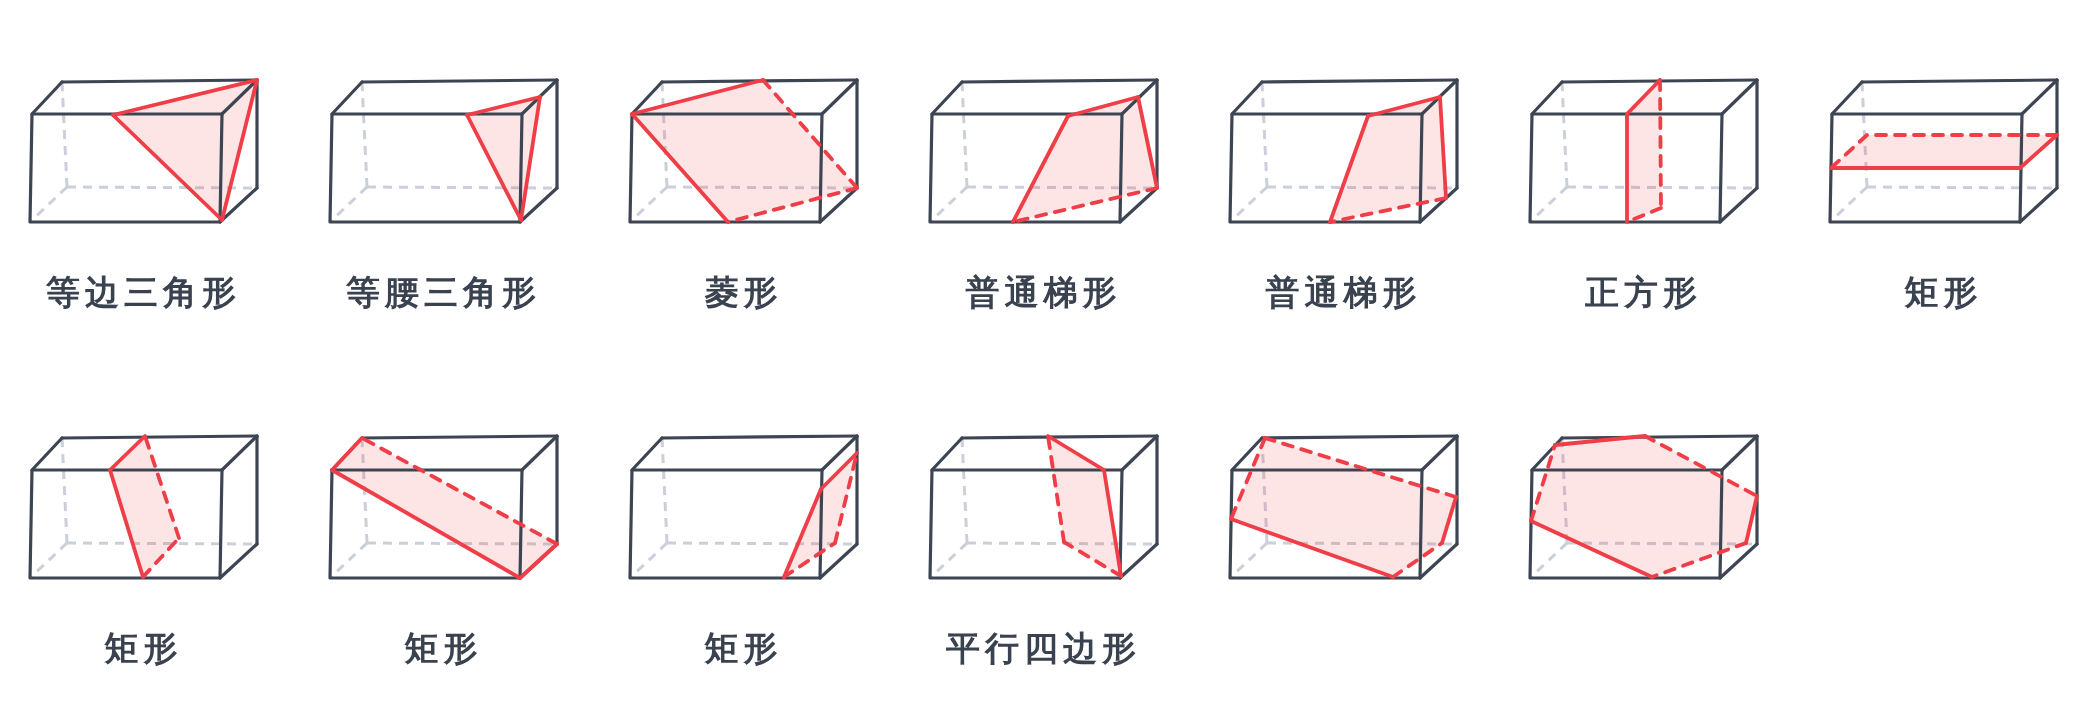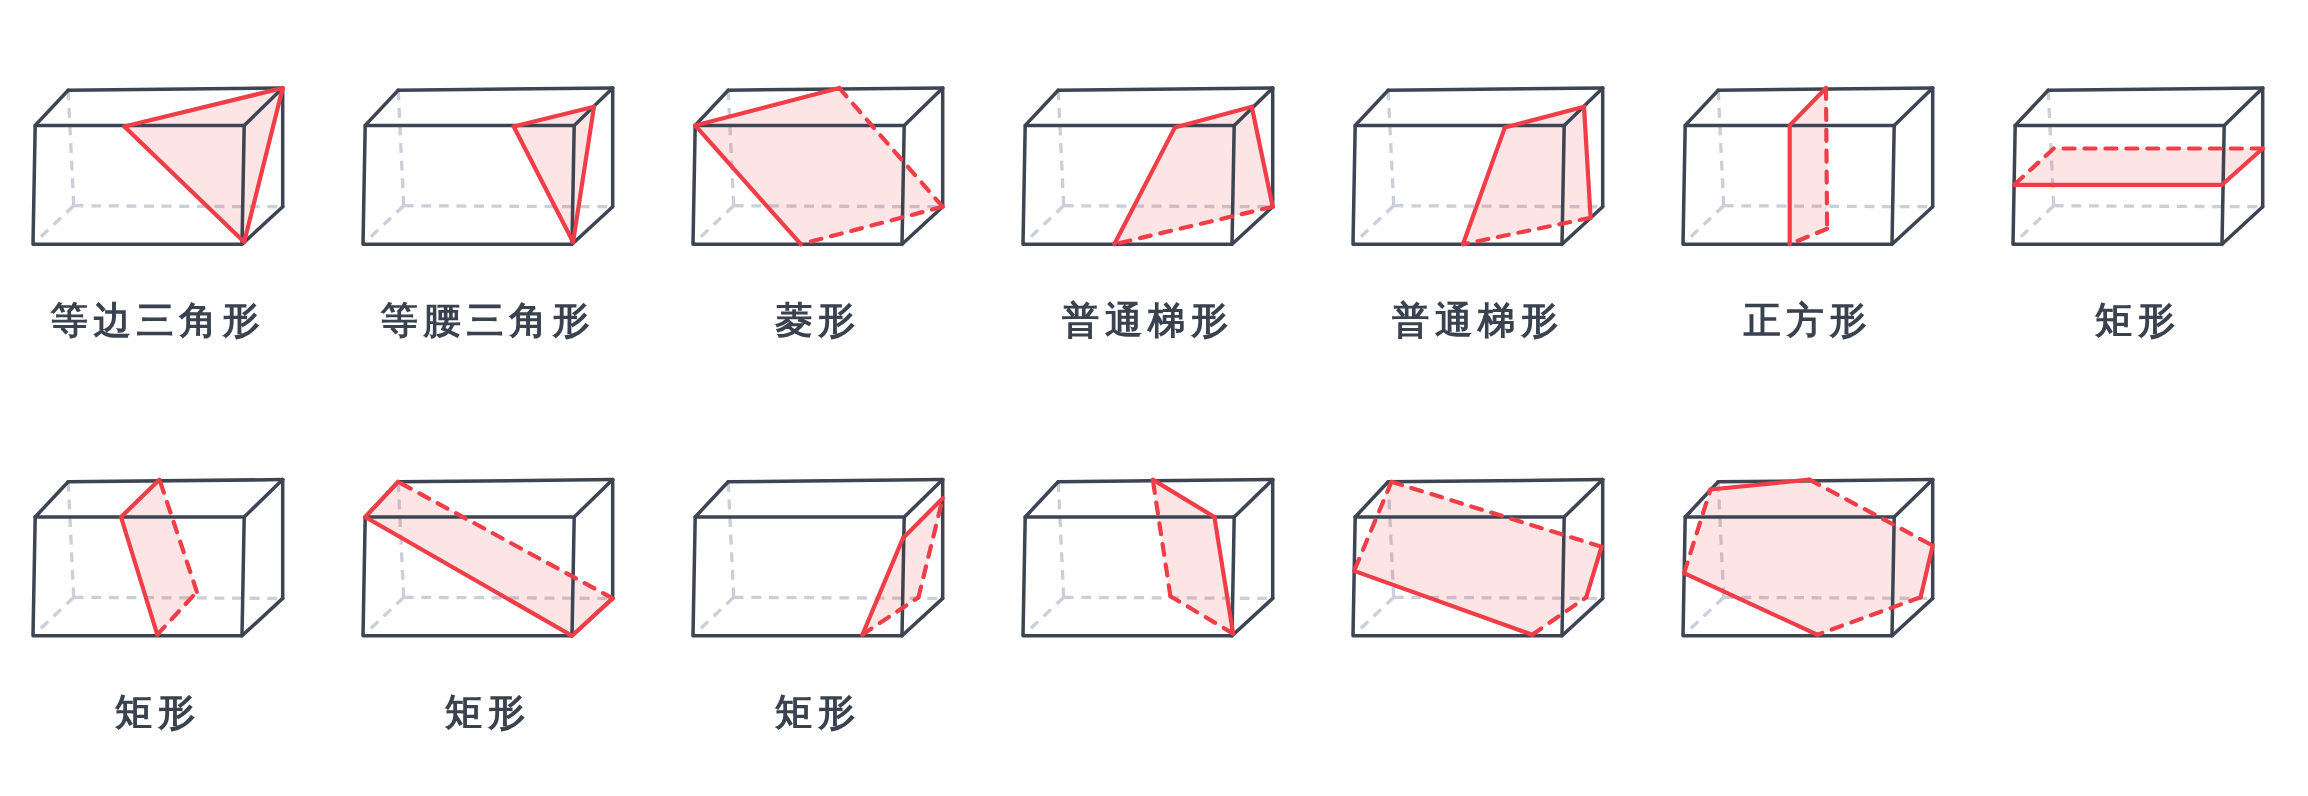--- a/index.html
+++ b/index.html
@@ -316,20 +316,21 @@
           </g>
           <g stroke="#EF3E47" stroke-width="3.8" stroke-dasharray="10 9" stroke-linecap="round" fill="none">
             <line x1="211" y1="180" x2="154" y2="146"></line>
             <line x1="154" y1="146" x2="138" y2="40"></line>
           </g>
           <g stroke="#EF3E47" stroke-width="3.8" stroke-linecap="round" stroke-linejoin="round" fill="none">
             <line x1="138" y1="40" x2="194" y2="74"></line>
             <line x1="194" y1="74" x2="211" y2="180"></line>
           </g>
         </svg>
+        <figcaption class="label">平行四边形</figcaption>
       </figure>
       <figure class="cell">
         <svg viewBox="0 0 300 210">
           <g stroke="#CBCFDA" stroke-width="3" stroke-dasharray="9 7" fill="none">
             <line x1="57" y1="147" x2="52" y2="42"></line>
             <line x1="57" y1="147" x2="247" y2="148"></line>
             <line x1="57" y1="147" x2="20" y2="182"></line>
           </g>
           <polygon points="55,42 21,123 183,181 232,147 246,101" fill="rgba(239,62,71,0.14)" stroke="none"></polygon>
           <g stroke="#3D4553" stroke-width="3.2" stroke-linecap="round" stroke-linejoin="round" fill="none">

